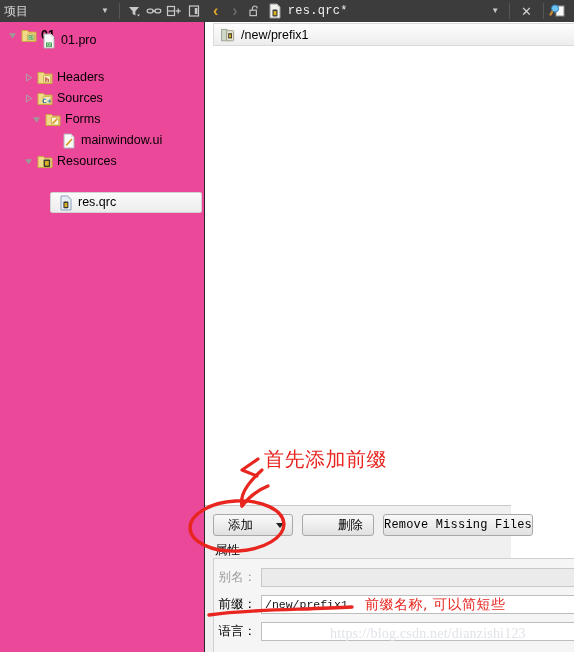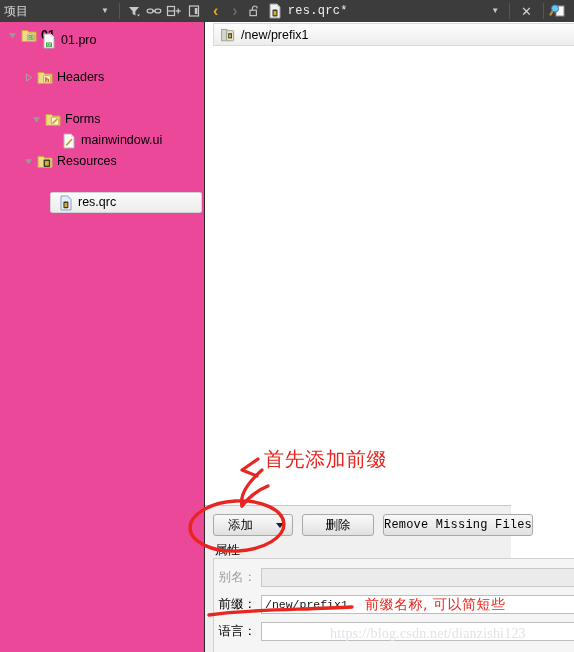--- a/index.html
+++ b/index.html
@@ -108,21 +108,21 @@
     position:absolute;left:205px;top:505px;width:306px;height:147px;
     background:#f0f0f0;border-top:1px solid #c8c8c8;
   }
   .btn-row{
     position:absolute;left:8px;top:8px;display:flex;align-items:center;gap:9px;
   }
   .qbtn{
     background:linear-gradient(to bottom,#f8f8f8 0%,#efefef 45%,#e0e0e0 100%);
     border:1px solid #a9a9a9;border-radius:3px;
     height:22px;box-sizing:border-box;
-    display:flex;align-items:center;justify-content:center;
+    display:flex;align-items:center;justify-content:flex-end;
     font-size:12.5px;color:#000;padding:0 10px;white-space:nowrap;
   }
   .qbtn.add{width:80px;justify-content:space-between;padding:0 8px 0 14px;}
   .qbtn.del{width:72px;}
   .qbtn.mono{
     font-family:"Liberation Mono","DejaVu Sans Mono",monospace;
     font-size:12px;letter-spacing:.2px;padding:0 0;
   }
   .bcaret{
     width:0;height:0;border-left:4px solid transparent;border-right:4px solid transparent;
@@ -294,20 +294,35 @@
     <span class="ticon">
       <svg width="17" height="15" viewBox="0 0 17 15">
         <path d="M1 2.5 h5.4 l1.3 1.6 h7.3 v9.4 h-14 z" fill="#f2d98a" stroke="#c9a93f" stroke-width="1"></path>
         <rect x="6.6" y="5.6" width="7" height="7.4" rx="1" fill="#f8eec2" stroke="#c9a93f" stroke-width=".9"></rect>
         <text x="10.1" y="11.6" font-size="6.4" fill="#c0392b" text-anchor="middle" font-family="DejaVu Sans" font-weight="bold">h</text>
       </svg>
     </span>
     <span class="tlabel">Headers</span>
   </div>
 
+  <div class="tree-row" style="left:20px;top:66px;width:180px;position:absolute;">
+    <span class="expander">
+      <svg width="9" height="9" viewBox="0 0 9 9">
+          <path d="M2.4 1 L7.6 4.5 L2.4 8 Z" fill="none" stroke="#a8a8a8" stroke-width="1"></path>
+        </svg>
+    </span>
+    <span class="ticon">
+      <svg width="17" height="15" viewBox="0 0 17 15">
+        <path d="M1 2.5 h5.4 l1.3 1.6 h7.3 v9.4 h-14 z" fill="#f2d98a" stroke="#c9a93f" stroke-width="1"></path>
+        <rect x="6.2" y="5.6" width="7.6" height="7.4" rx="1" fill="#f8eec2" stroke="#c9a93f" stroke-width=".9"></rect>
+        <text x="10" y="11.5" font-size="6" fill="#1f6fb2" text-anchor="middle" font-family="DejaVu Sans" font-weight="bold">C+</text>
+      </svg>
+    </span>
+    <span class="tlabel">Sources</span>
+  </div>
 
   <div class="tree-row" style="left:28px;top:87px;width:180px;position:absolute;">
     <span class="expander">
       <svg width="9" height="9" viewBox="0 0 9 9">
           <path d="M1 2.2 L8 2.2 L4.6 7.6 Z" fill="#9a9a9a"></path>
         </svg>
     </span>
     <span class="ticon">
       <svg width="17" height="15" viewBox="0 0 17 15">
         <path d="M1 2.5 h5.4 l1.3 1.6 h7.3 v9.4 h-14 z" fill="#f2d98a" stroke="#c9a93f" stroke-width="1"></path>

